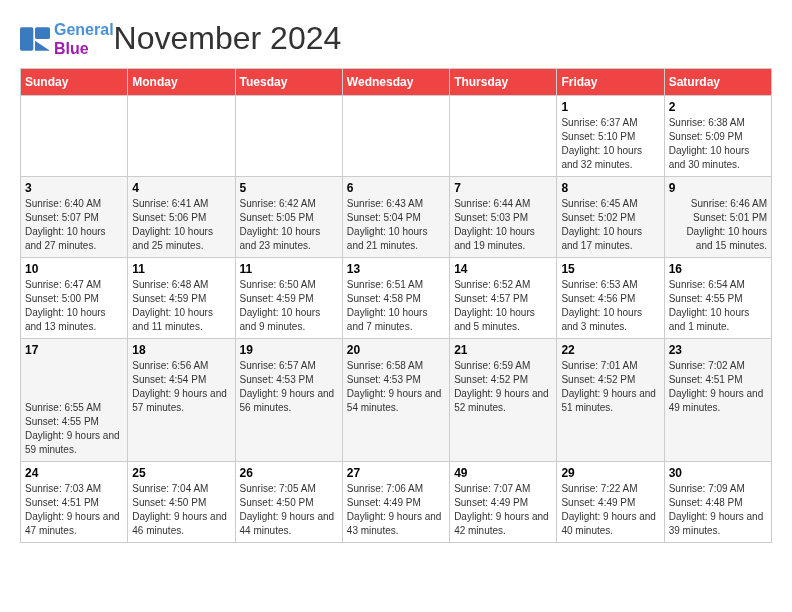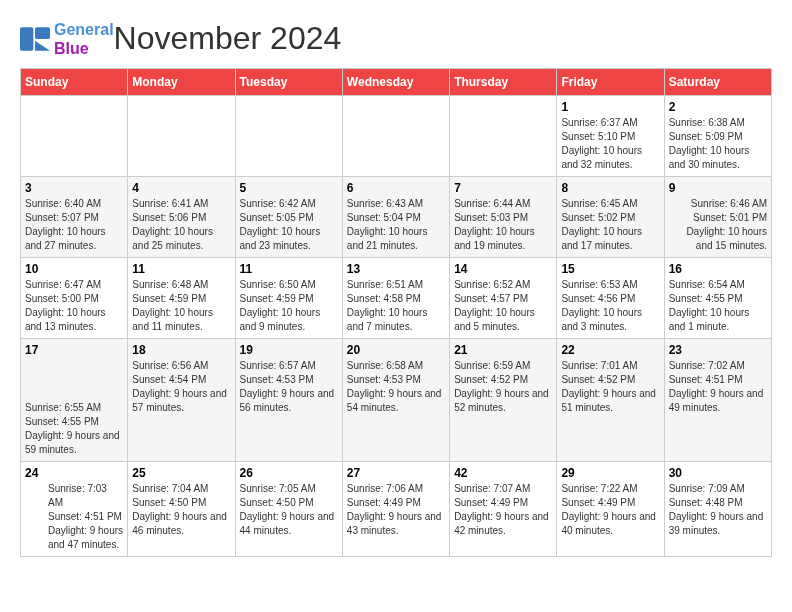--- a/index.html
+++ b/index.html
@@ -269,21 +269,21 @@
         <td>
           <span class="day-number">23</span>
           <div class="day-info" style="white-space: pre-line;">Sunrise: 7:02 AM
 Sunset: 4:51 PM
 Daylight: 9 hours and 49 minutes.</div>
         </td>
       </tr>
       <tr>
         <td>
           <span class="day-number">24</span>
-          <div class="day-info" style="white-space: pre-line; margin-left: 23px;">Sunrise: 7:03 AM
+          <div class="day-info" style="white-space: pre-line;">Sunrise: 7:03 AM
 Sunset: 4:51 PM
 Daylight: 9 hours and 47 minutes.</div>
         </td>
         <td>
           <span class="day-number">25</span>
           <div class="day-info" style="white-space: pre-line;">Sunrise: 7:04 AM
 Sunset: 4:50 PM
 Daylight: 9 hours and 46 minutes.</div>
         </td>
         <td>
@@ -292,21 +292,21 @@
 Sunset: 4:50 PM
 Daylight: 9 hours and 44 minutes.</div>
         </td>
         <td>
           <span class="day-number">27</span>
           <div class="day-info" style="white-space: pre-line;">Sunrise: 7:06 AM
 Sunset: 4:49 PM
 Daylight: 9 hours and 43 minutes.</div>
         </td>
         <td>
-          <span class="day-number">42</span>
+          <span class="day-number">49</span>
           <div class="day-info" style="white-space: pre-line;">Sunrise: 7:07 AM
 Sunset: 4:49 PM
 Daylight: 9 hours and 42 minutes.</div>
         </td>
         <td>
           <span class="day-number">29</span>
           <div class="day-info" style="white-space: pre-line;">Sunrise: 7:22 AM
 Sunset: 4:49 PM
 Daylight: 9 hours and 40 minutes.</div>
         </td>

